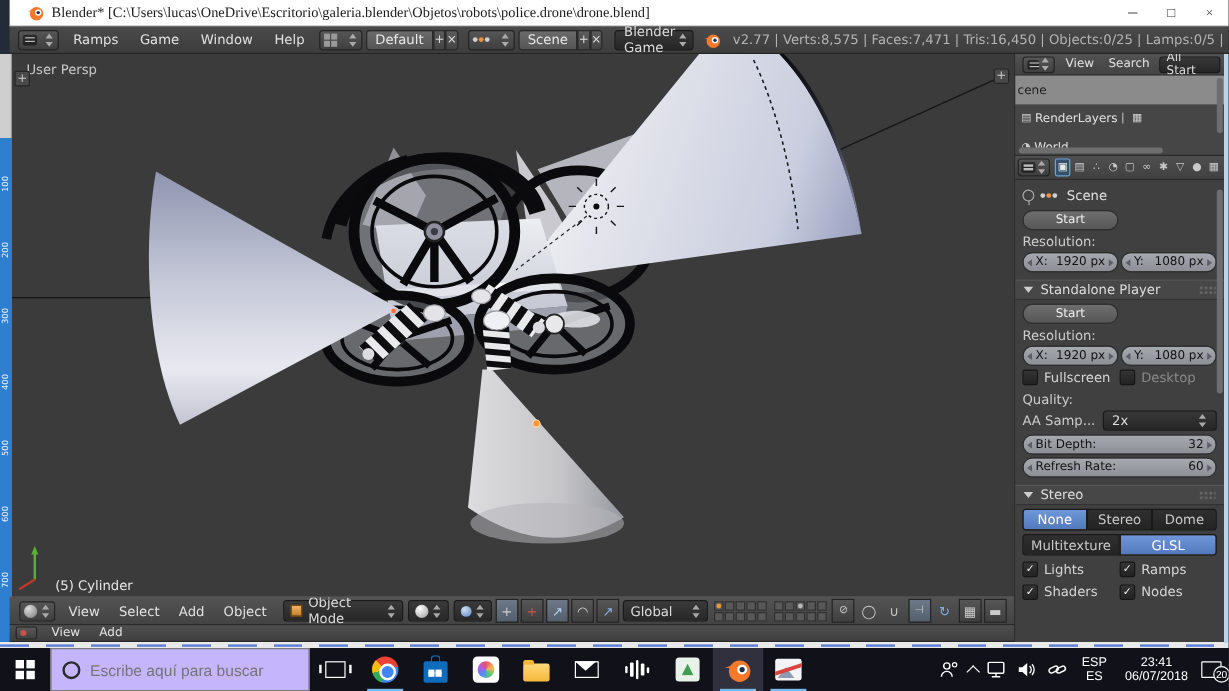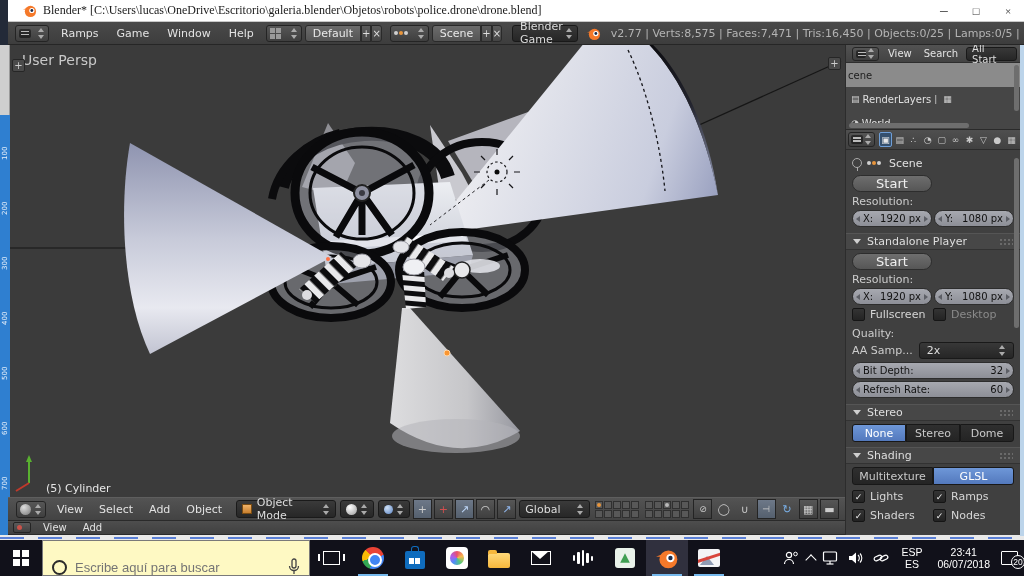--- a/index.html
+++ b/index.html
@@ -34,21 +34,21 @@
   .darkdd{display:flex;align-items:center;height:17px;background:linear-gradient(#383838,#262626);border:1px solid #191919;border-radius:3px;color:#ddd;padding:0 7px;font-size:11px}
   .updown{display:inline-block;width:7px;height:11px;position:relative;margin-left:7px}
   .updown::before,.updown::after{content:"";position:absolute;left:0;border-left:3.5px solid transparent;border-right:3.5px solid transparent}
   .updown::before{top:0;border-bottom:4px solid #aaa}
   .updown::after{bottom:0;border-top:4px solid #aaa}
   #menubar .stats{margin-left:10px;color:#b4b4b4;font-size:11px;white-space:nowrap}
   .blogo{width:15px;height:15px;margin-left:8px;flex:none}
 
   
   #viewport{position:absolute;left:10px;top:45px;width:835px;height:452px;background:#3b3b3b}
-  #viewport .vlabel{position:absolute;left:12px;top:7px;color:#c9c9c9;font-size:14px}
+  #viewport .vlabel{position:absolute;left:12px;top:7px;color:#c9c9c9;font-size:11px}
   #viewport .sel-label{position:absolute;left:36px;top:437px;color:#e6e6e6;font-size:11px}
   .region-plus{position:absolute;width:13px;height:13px;background:#4a4a4a;border:1px solid #262626;color:#ccc;font-size:10px;line-height:11px;text-align:center;border-radius:2px}
 
   
   #v3d-header{position:absolute;left:8px;top:497px;width:837px;height:24px;background:linear-gradient(#535353,#434343);border-top:1px solid #5e5e5e;border-bottom:1px solid #2a2a2a;display:flex;align-items:center;padding:0 5px;color:#ddd;overflow:hidden}
   #v3d-header .menu-item{padding:0 8px}
   .hdr-dd{display:flex;align-items:center;height:18px;background:linear-gradient(#3a3a3a,#272727);border:1px solid #1a1a1a;border-radius:3px;color:#ddd;padding:0 5px;font-size:11px;margin:0 2px}
   .cube-ico{width:10px;height:10px;background:linear-gradient(#f0b268,#c77f2e);border:1px solid #7a4c12;margin-right:5px}
   .sphere-ico{width:11px;height:11px;border-radius:50%;background:radial-gradient(circle at 35% 30%,#fff,#9a9a9a);margin-right:2px}
   .tool-btn{width:20px;height:20px;display:flex;align-items:center;justify-content:center;background:linear-gradient(#565656,#3f3f3f);border:1px solid #242424;margin:0 1px;font-size:11px;color:#ccc}
@@ -94,21 +94,21 @@
   .sliders::after{content:"";position:absolute;left:2px;top:2px;width:8px;height:1.5px;background:#bbb;box-shadow:0 3px 0 #bbb}
   .ptab{width:15px;height:15px;display:flex;align-items:center;justify-content:center;font-size:9px;color:#c9c9c9;border-radius:2px}
   .ptab.active{background:#35506e;border:1px solid #6f9fd8;color:#e8e8e8}
   #pbody{padding:4px 6px 0 6px}
   .crumb{height:18px;display:flex;align-items:center;gap:5px;font-size:11px;color:#e0e0e0}
   .pin{width:10px;height:10px;border:1px solid #aaa;border-radius:50%;position:relative}
   .pin::after{content:"";position:absolute;left:4px;top:8px;width:1px;height:4px;background:#aaa}
   .sechead{height:17px;display:flex;align-items:center;background:#474747;border-top:1px solid #555;border-bottom:1px solid #323232;margin:2px -6px;padding:0 7px;font-size:11px;color:#dedede}
   .tri{width:0;height:0;border-left:4px solid transparent;border-right:4px solid transparent;border-top:5px solid #cfcfcf;margin-right:6px}
   .grip{margin-left:auto;width:14px;height:7px;background-image:radial-gradient(#6a6a6a 1px,transparent 1.3px);background-size:4px 4px}
-  .btn{height:17px;background:linear-gradient(#6e6e6e,#565656);border:1px solid #2d2d2d;border-radius:9px;color:#efefef;font-size:13px;display:flex;align-items:center;justify-content:center}
+  .btn{height:17px;background:linear-gradient(#6e6e6e,#565656);border:1px solid #2d2d2d;border-radius:9px;color:#efefef;font-size:10px;display:flex;align-items:center;justify-content:center}
   .start-btn{width:80px;margin:3px 0 2px 0}
   .plabel{font-size:11px;color:#cccccc;margin:3px 0 2px 0}
   .stepper-row{display:flex;gap:2px}
   .stepper{flex:1;height:17px;background:linear-gradient(#a7a9b0,#8d8f97);border:1px solid #2d2d2d;border-radius:9px;color:#121212;font-size:10px;display:flex;align-items:center;padding:0 10px;position:relative}
   .stepper .val{margin-left:auto}
   .stepper::before,.stepper::after{content:"";position:absolute;top:5px;border-top:3.5px solid transparent;border-bottom:3.5px solid transparent}
   .stepper::before{left:3px;border-right:4px solid #5d5f66}
   .stepper::after{right:3px;border-left:4px solid #5d5f66}
   .cbrow{display:flex;align-items:center;margin:3px 0}
   .cb{width:13px;height:13px;background:linear-gradient(#343434,#232323);border:1px solid #151515;border-radius:2px;color:#f0f0f0;font-size:9px;line-height:12px;text-align:center;margin-right:5px;flex:none}
@@ -125,21 +125,21 @@
   .seg>div:first-child{border-radius:3px 0 0 3px}
   .seg>div:last-child{border-radius:0 3px 3px 0}
   .seg>div.active{background:linear-gradient(#6e97d8,#5379bd);color:#fff}
   .pscroll{position:absolute;right:1px;top:28px;width:5px;height:170px;background:#6e6e6e;border-radius:3px}
 
   
   #taskbar{position:absolute;left:0;top:540px;width:1024px;height:36px;background:#11111a;display:flex;align-items:stretch;font-family:"Liberation Sans",sans-serif}
   .tb-start{width:42px;display:flex;align-items:center;justify-content:center}
   .winlogo{display:grid;grid-template:7px 7px/7px 7px;gap:1.5px}
   .winlogo i{background:#fdfdfd}
-  .tb-search{width:268px;background:#fef9c3;border:1px solid #7a7a7a;display:flex;align-items:flex-end;padding:0 9px;gap:8px}
+  .tb-search{width:216px;background:#c4b5fd;border:1px solid #7a7a7a;display:flex;align-items:center;padding:0 9px;gap:8px}
   .cortana{width:15px;height:15px;border:2.5px solid #2b2b2b;border-radius:50%;flex:none}
   .tb-search input{flex:1;border:none;outline:none;font-size:13px;color:#555;font-family:"Liberation Sans",sans-serif;background:transparent}
   .tb-app{width:42px;display:flex;align-items:center;justify-content:center;position:relative}
   .tb-app.active::after{content:"";position:absolute;left:6px;right:6px;bottom:0;height:2px;background:#76b9ed}
   .tb-app.hl{background:#30303e}
   .taskview{width:17px;height:14px;border:1.5px solid #fff;position:relative}
   .taskview::before,.taskview::after{content:"";position:absolute;top:2px;width:2px;height:7px;background:#fff}
   .taskview::before{left:-6px}
   .taskview::after{right:-6px}
   .chrome{width:22px;height:22px;border-radius:50%;background:conic-gradient(from -45deg,#ea4335 0 120deg,#4285f4 0 240deg,#34a853 0 300deg,#fbbc05 0 360deg);position:relative}
@@ -575,25 +575,20 @@
             <span class="tri"></span>
             <span>Stereo</span>
             <span class="grip"></span>
           </div>
         <div class="seg">
           <div class="active">None</div>
           <div>Stereo</div>
           <div>Dome</div>
         </div>
 
-        <div class="sechead" style="margin-top:5px">
-            <span class="tri"></span>
-            <span>Shading</span>
-            <span class="grip"></span>
-          </div>
         <div class="seg">
           <div>Multitexture</div>
           <div class="active">GLSL</div>
         </div>
         <div style="display:flex">
           <div class="half cbrow">
               <span class="cb">✓</span>
               <span class="cblabel">Lights</span>
             </div>
           <div class="half cbrow">

